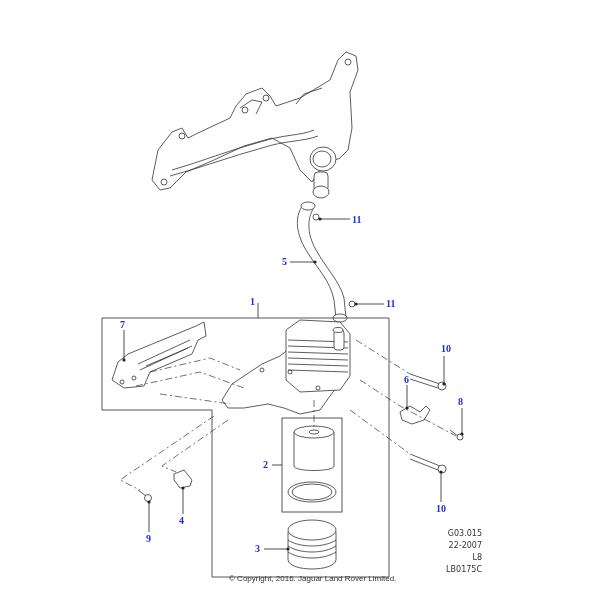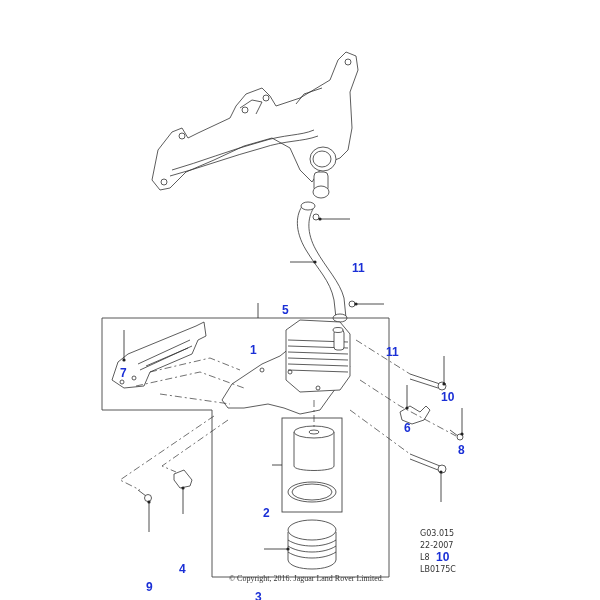--- a/index.html
+++ b/index.html
@@ -1,21 +1,21 @@
 <!DOCTYPE html>
 <html><head>
 <meta charset="utf-8">
 <style>
   html,body{margin:0;padding:0;background:#ffffff;}
   body{width:600px;height:600px;position:relative;overflow:hidden;font-family:"DejaVu Sans",sans-serif;}
   #diagram{position:absolute;left:0;top:0;width:600px;height:600px;}
-  .callout{position:absolute;font-family:Liberation Sans, sans-serif;font-weight:bold;font-size:12px;color:#1a2fd6;line-height:10px;white-space:nowrap;margin-top:48px;}
-  .refblock{position:absolute;left:420px;top:528px;width:62px;text-align:left;font-family:"DejaVu Sans",sans-serif;font-size:8px;color:#333;line-height:12px;}
+  .callout{position:absolute;font-family:Liberation Serif, serif;font-weight:bold;font-size:10px;color:#1a2fd6;line-height:10px;white-space:nowrap;}
+  .refblock{position:absolute;left:420px;top:528px;width:62px;text-align:right;font-family:"DejaVu Sans",sans-serif;font-size:8px;color:#333;line-height:12px;}
   .refblock div{height:12px;}
-  .copyright{position:absolute;left:229px;top:574px;font-family:Liberation Serif, serif;font-size:8px;color:#333;white-space:nowrap;text-align:right;}
+  .copyright{position:absolute;left:229px;top:574px;font-family:Liberation Sans, sans-serif;font-size:8px;color:#333;white-space:nowrap;text-align:right;}
   svg .ln{fill:none;stroke:#333;stroke-width:0.8;}
   svg .lnf{fill:#fff;stroke:#333;stroke-width:0.8;}
   svg .box{fill:none;stroke:#444;stroke-width:0.9;}
   svg .dash{fill:none;stroke:#333;stroke-width:0.7;stroke-dasharray:7 3 2 3;}
   svg .lead{fill:none;stroke:#222;stroke-width:0.8;}
   svg .dot{fill:#222;}
 </style>
 </head>
 <body>
 

